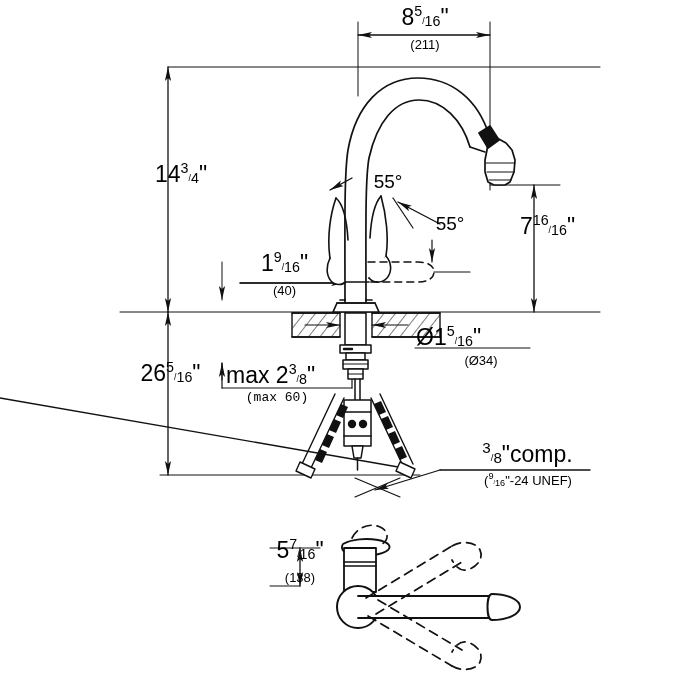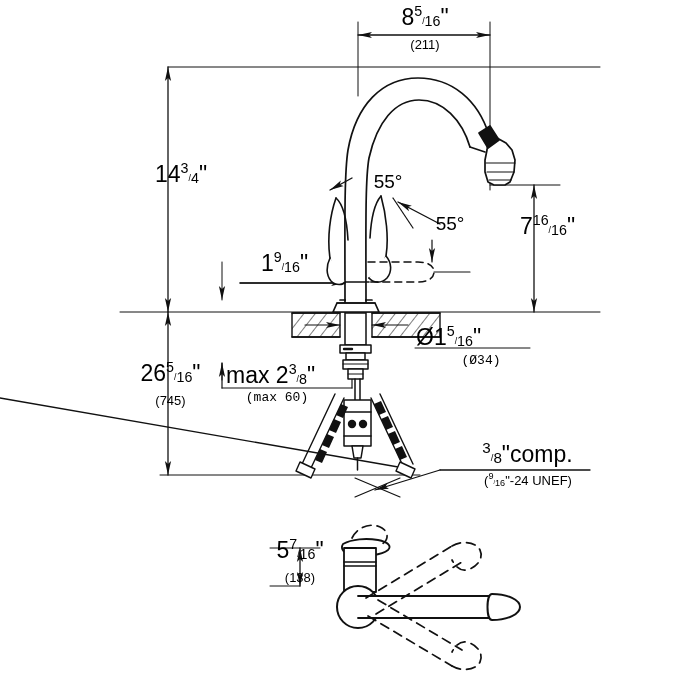--- a/index.html
+++ b/index.html
@@ -249,39 +249,39 @@
 </div>
 <div class="lbl mm" style="left:355px;top:38px;width:140px;">(211)</div>
 
 <div class="lbl main" style="left:126px;top:163px;width:110px;">
   <span class="whole">14</span><span class="frac"><span class="num">3</span><span class="sl">/</span><span class="den">4</span></span><span class="unit">"</span>
 </div>
 
 <div class="lbl main" style="left:108px;top:362px;width:125px;">
   <span class="whole">26</span><span class="frac"><span class="num">5</span><span class="sl">/</span><span class="den">16</span></span><span class="unit">"</span>
 </div>
-<div class="lbl mm" style="left:108px;top:394px;width:125px;">(745)</div>
 
 <div class="lbl main" style="left:495px;top:215px;width:105px;">
   <span class="whole">7</span><span class="frac"><span class="num">16</span><span class="sl">/</span><span class="den">16</span></span><span class="unit">"</span>
 </div>
 
 <div class="lbl main" style="left:232px;top:252px;width:105px;">
   <span class="whole">1</span><span class="frac"><span class="num">9</span><span class="sl">/</span><span class="den">16</span></span><span class="unit">"</span>
 </div>
+<div class="lbl mm" style="left:232px;top:284px;width:105px;">(40)</div>
 
 <div class="lbl main" style="left:226px;top:364px;width:130px;text-align:left;">
   <span>max </span><span class="whole">2</span><span class="frac"><span class="num">3</span><span class="sl">/</span><span class="den">8</span></span><span class="unit">"</span>
 </div>
 <div class="lbl mm" style="left:212px;top:391px;width:130px;font-family:Liberation Mono, monospace;">(max 60)</div>
 
 <div class="lbl main" style="left:416px;top:326px;width:130px;text-align:left;">
   <span>Ø</span><span class="whole">1</span><span class="frac"><span class="num">5</span><span class="sl">/</span><span class="den">16</span></span><span class="unit">"</span>
 </div>
-<div class="lbl mm" style="left:416px;top:354px;width:130px;font-family:Liberation Mono, monospace;">(Ø34)</div>
+<div class="lbl mm" style="left:416px;top:354px;width:130px;">(Ø34)</div>
 
 <div class="lbl ang" style="left:358px;top:172px;width:60px;">
   <span>55</span><span>°</span>
 </div>
 
 <div class="lbl ang" style="left:420px;top:214px;width:60px;">
   <span>55</span><span>°</span>
 </div>
 
 <div class="lbl main" style="left:440px;top:443px;width:175px;text-align:center;">

